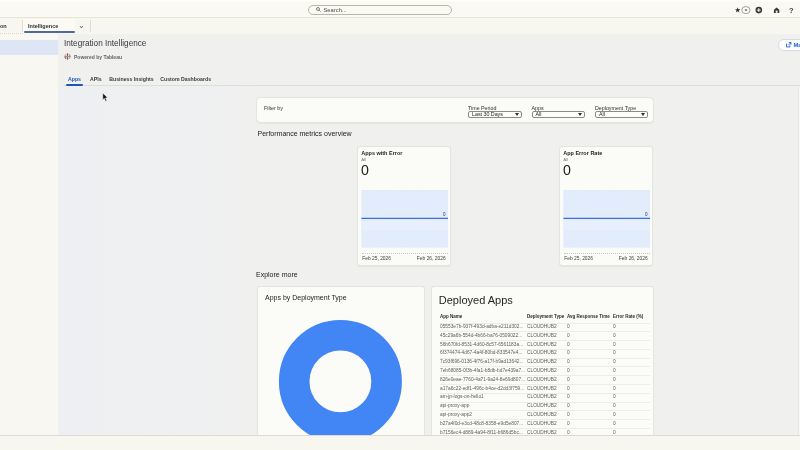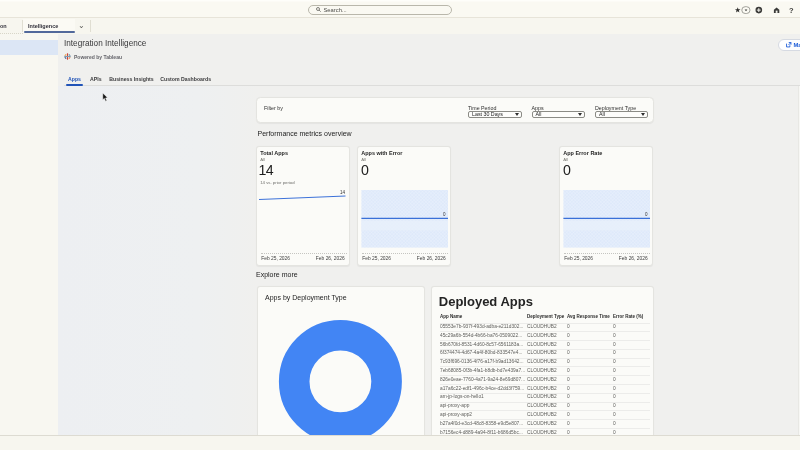--- a/index.html
+++ b/index.html
@@ -55,21 +55,21 @@
 .mcard .vs { position:absolute; left:3px; top:33.4px; font-size:4.3px; color:#6e6e6b; }
 .mcard .axis { position:absolute; left:3.5px; top:106px; width:86.5px; border-top:1px dotted #c5c5c1; }
 .mcard .d1 { position:absolute; left:4px; top:109.8px; font-size:4.9px; color:#3c3c3c; }
 .mcard .d2 { position:absolute; right:4px; top:109.8px; font-size:4.9px; color:#3c3c3c; }
 .mcard svg.spark { position:absolute; left:0; top:0; }
 
 #explore { position:absolute; left:198px; top:236.5px; font-size:7px; font-weight:normal; color:#222; }
 #donutcard { left:199px; top:252px; width:168px; height:160px; }
 #donutcard .ct { position:absolute; left:7px; top:7px; font-size:7px; font-weight:normal; color:#242424; }
 #tablecard { left:373px; top:252px; width:223px; height:160px; overflow:hidden; }
-#tablecard .ct { position:absolute; left:6.8px; top:7px; font-size:13px; font-weight:bold; color:#242424;text-align:right; }
+#tablecard .ct { position:absolute; left:6.8px; top:7px; font-size:11px; font-weight:normal; color:#242424;text-align:right; }
 table { border-collapse:collapse; position:absolute; left:8px; top:25px; width:210px; table-layout:fixed; }
 th { font-size:4.5px; line-height:5px; font-weight:bold; color:#2a2a2a; text-align:left; padding:2px 0 3.5px 0; white-space:nowrap; }
 td { font-size:4.8px; line-height:4.8px; color:#5d5d5a; border-top:1px solid #ececea; padding:1.5px 0; white-space:nowrap; overflow:hidden; }
 col.c1 { width:87px; } col.c2 { width:40px; } col.c3 { width:46px; } col.c4 { width:37px; }
 
 #bottomstrip { left:0; top:434.5px; width:800px; height:15.5px; background:#f7f6ef; border-top:1px solid #dddbd2; }
 #cursor { position:absolute; left:102px; top:93px; width:6px; height:9px; }
 </style>
 </head>
 <body>
@@ -134,33 +134,20 @@
       <span class="flabel" style="left:211px;">Time Period</span>
       <div class="fsel" style="left:211px;width:54px;">Last 30 Days<span class="car"></span></div>
       <span class="flabel" style="left:274.5px;">Apps</span>
       <div class="fsel" style="left:274.5px;width:53.5px;">All<span class="car"></span></div>
       <span class="flabel" style="left:338px;">Deployment Type</span>
       <div class="fsel" style="left:338px;width:53px;">All<span class="car"></span></div>
     </div>
 
     <div id="pmo">Performance metrics overview</div>
 
-    <div class="card mcard" style="left:198.2px;">
-      <div class="mt">Total Apps</div>
-        <div class="all">All</div>
-      <div class="big" style="left:1.2px;">14</div>
-        <div class="vs">14 vs. prior period</div>
-      <svg class="spark" width="93" height="120">
-        <text x="88" y="46.5" font-size="4.5" fill="#333" text-anchor="end">14</text>
-        <polyline points="2,52.5 88.5,49" stroke="#3d72d9" stroke-width="1.2" fill="none"></polyline>
-      </svg>
-      <div class="axis"></div>
-        <div class="d1">Feb 25, 2026</div>
-        <div class="d2">Feb 26, 2026</div>
-    </div>
     <div class="card mcard" style="left:299.2px;">
       <div class="mt">Apps with Error</div>
         <div class="all">All</div>
       <div class="big">0</div>
       <svg class="spark" width="93" height="120">
         <defs>
             <pattern id="hb2" width="2.4" height="2.4" patternUnits="userSpaceOnUse" patternTransform="rotate(45)">
               <rect width="2.4" height="2.4" fill="#dee9fa"></rect>
               <line x1="0" y1="0" x2="2.4" y2="0" stroke="#eaf1fc" stroke-width="0.9"></line>
               <line x1="0" y1="0" x2="0" y2="2.4" stroke="#eaf1fc" stroke-width="0.9"></line>

